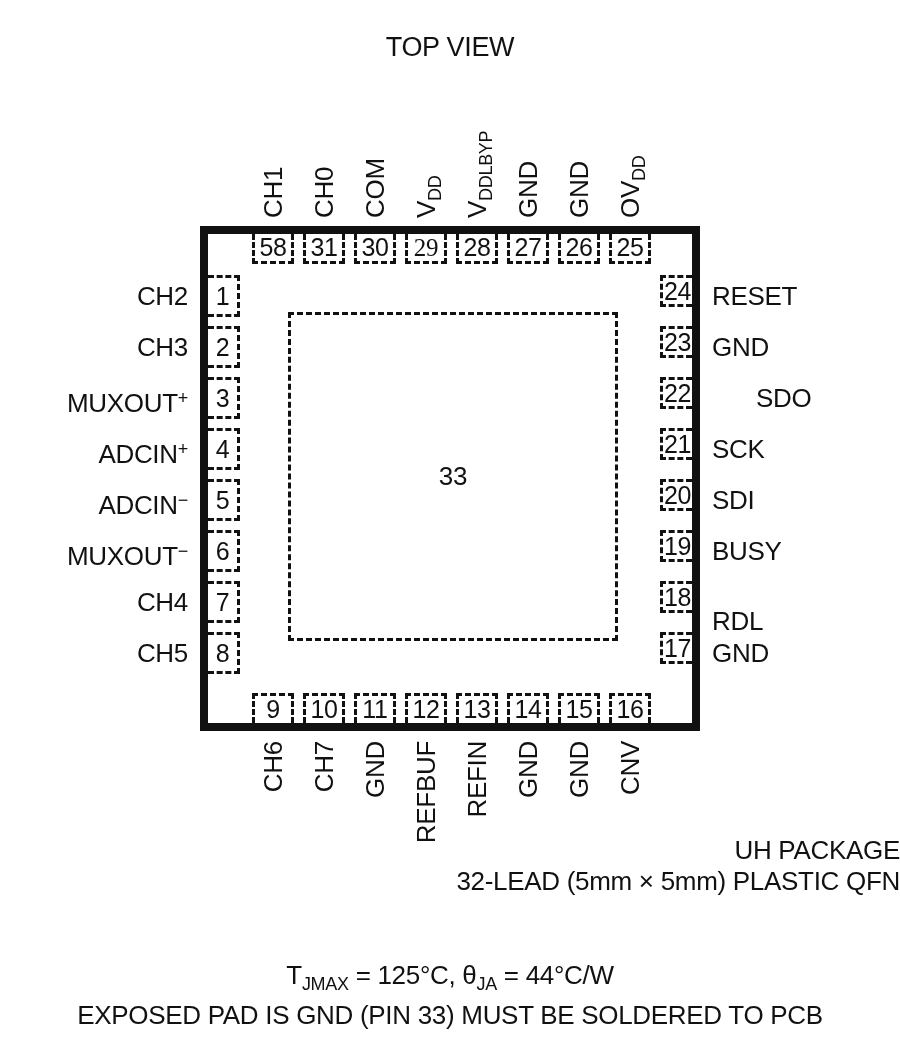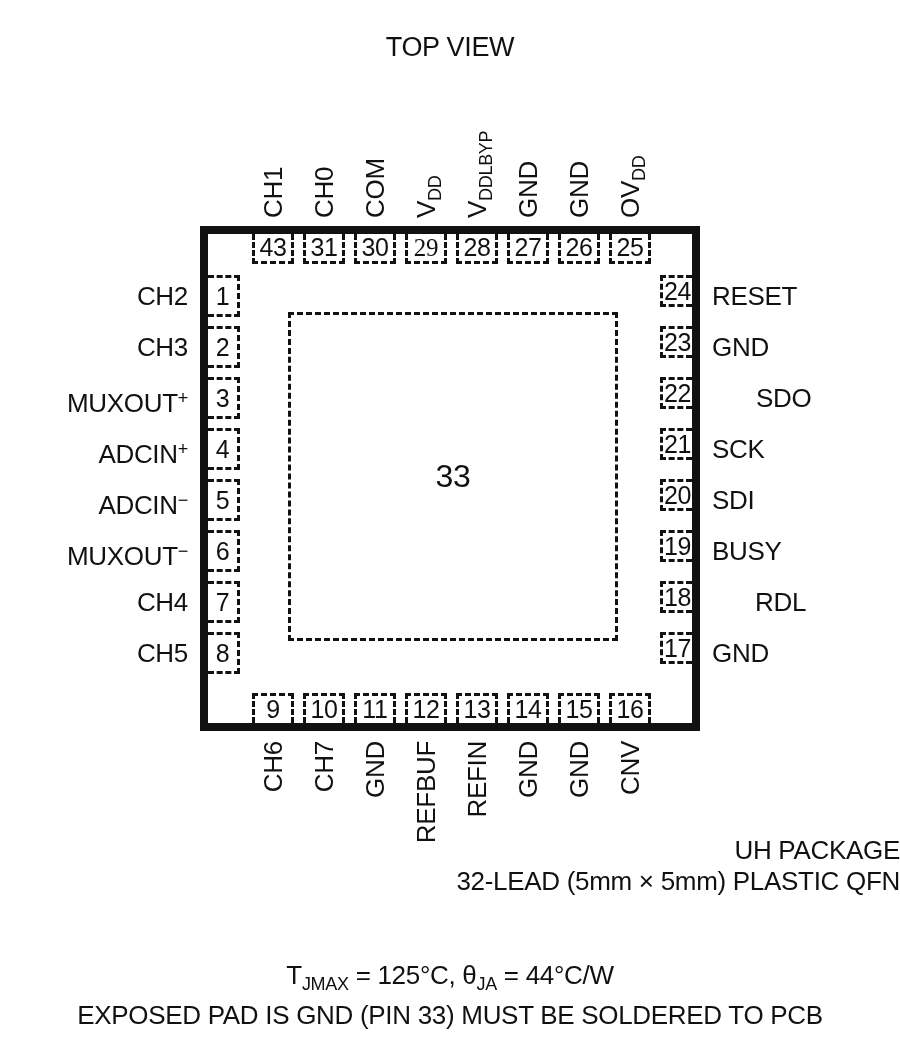--- a/index.html
+++ b/index.html
@@ -12,21 +12,21 @@
     position:absolute; top:32px; left:0; width:100%;
     text-align:center; font-size:27px; font-weight:400;
   }
   .pkg {
     position:absolute; left:200px; top:226px; width:500px; height:505px;
     border:8px solid var(--ink,#111); box-sizing:border-box;
   }
   .epad {
     position:absolute; left:80px; top:78px; width:330px; height:329px;
     border:3px dashed var(--ink,#111); box-sizing:border-box;
-    display:flex; align-items:center; justify-content:center; font-size:32px;
+    display:flex; align-items:center; justify-content:center; font-size:26px;
   }
   .pad {
     position:absolute; box-sizing:border-box; border:3px dashed var(--ink,#111);
     display:flex; align-items:center; justify-content:center;
     font-size:25px; line-height:1;
   }
   .pad-top    { top:0;    width:42px; height:30px; border-top:none; }
   .pad-bottom { bottom:0; width:42px; height:30px; border-bottom:none; }
   .pad-left   { left:0;   width:32px; height:42px; border-left:none; }
   .pad-right  { right:0;  width:32px; height:32px; border-right:none; }
@@ -53,21 +53,21 @@
 <body>
 
 <div class="canvas" id="canvas" style="--ink: #111111; --bg: #ffffff;">
   <div class="title">TOP VIEW</div>
 
   <div class="pkg" id="pkg">
     <div class="epad">
       <span>33</span>
     </div>
   <div class="pad pad-top" style="left: 44px;">
-        <span>43</span>
+        <span>58</span>
       </div>
       <div class="pad pad-top" style="left: 95px;">
         <span>31</span>
       </div>
       <div class="pad pad-top" style="left: 146px;">
         <span>30</span>
       </div>
       <div class="pad pad-top" style="left: 197px; font-family: Liberation Serif, serif;">
         <span>29</span>
       </div>
@@ -189,15 +189,15 @@
     <div class="side-label side-left" style="right: 712px; top: 487px;"><span class="lbl-main">ADCIN</span><span class="lbl-sup">−</span></div>
     <div class="side-label side-left" style="right: 712px; top: 538px;"><span class="lbl-main">MUXOUT</span><span class="lbl-sup">−</span></div>
     <div class="side-label side-left" style="right: 712px; top: 589px;"><span class="lbl-main">CH4</span></div>
     <div class="side-label side-left" style="right: 712px; top: 640px;"><span class="lbl-main">CH5</span></div>
     <div class="side-label side-right" style="left: 712px; top: 283px;"><span class="lbl-main">RESET</span></div>
     <div class="side-label side-right" style="left: 712px; top: 334px;"><span class="lbl-main">GND</span></div>
     <div class="side-label side-right" style="left: 712px; top: 385px; margin-left: 44px;"><span class="lbl-main">SDO</span></div>
     <div class="side-label side-right" style="left: 712px; top: 436px;"><span class="lbl-main">SCK</span></div>
     <div class="side-label side-right" style="left: 712px; top: 487px;"><span class="lbl-main">SDI</span></div>
     <div class="side-label side-right" style="left: 712px; top: 538px;"><span class="lbl-main">BUSY</span></div>
-    <div class="side-label side-right" style="left: 712px; top: 589px; margin-left: 43px;"><span class="lbl-main">RDL</span></div>
+    <div class="side-label side-right" style="left: 712px; top: 608px;"><span class="lbl-main">RDL</span></div>
     <div class="side-label side-right" style="left: 712px; top: 640px;"><span class="lbl-main">GND</span></div>
   </div>
 
 </body></html>

